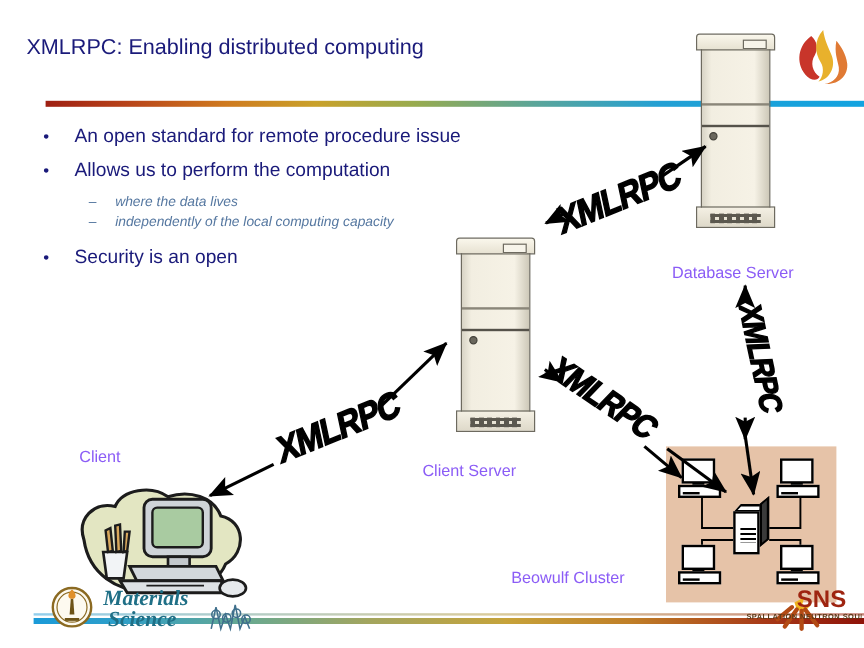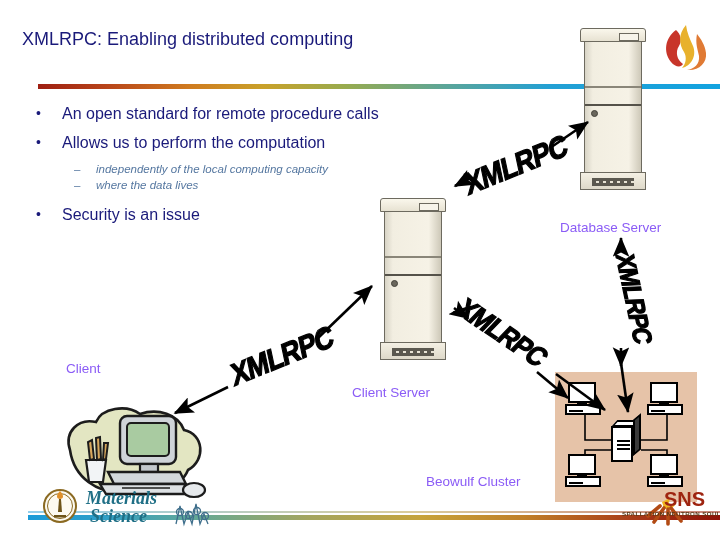--- a/index.html
+++ b/index.html
@@ -111,21 +111,21 @@
   }
   #bullets .spacer { height: 11px; }
 
   
   .label {
     position: absolute;
     font-size: 13.5px;
     color: #8b5cf6;
     white-space: nowrap;
   }
-  #label-client { left: 66px; top: 361px; }
+  #label-client { left: 66px; top: 373px; }
   #label-remote { left: 352px; top: 385px; }
   #label-database { left: 560px; top: 220px; }
   #label-beowulf { left: 426px; top: 474px; }
 
   
   .wordart {
     position: absolute;
     font-family: "Liberation Sans", sans-serif;
     font-weight: bold;
     color: #000000;
@@ -295,26 +295,26 @@
 <div id="slide">
 
   <div id="title">XMLRPC: Enabling distributed computing</div>
 
   <div id="rule-top"></div>
   <div id="rule-bottom-thin"></div>
   <div id="rule-bottom-left"></div>
   <div id="rule-bottom-right"></div>
 
   <div id="bullets">
-    <p class="b1">An open standard for remote procedure calls</p>
+    <p class="b1">An open standard for remote procedure issue</p>
     <p class="b1">Allows us to perform the computation</p>
+    <p class="b2">where the data lives</p>
     <p class="b2">independently of the local computing capacity</p>
-    <p class="b2">where the data lives</p>
     <div class="spacer"></div>
-    <p class="b1">Security is an issue</p>
+    <p class="b1">Security is an open</p>
   </div>
 
   <div class="tower" id="tower-db">
     <div class="case"></div>
     <div class="cap">
       <div class="drivebay"></div>
     </div>
     <div class="seam seam-a"></div>
     <div class="seam seam-b"></div>
     <div class="knob"></div>

